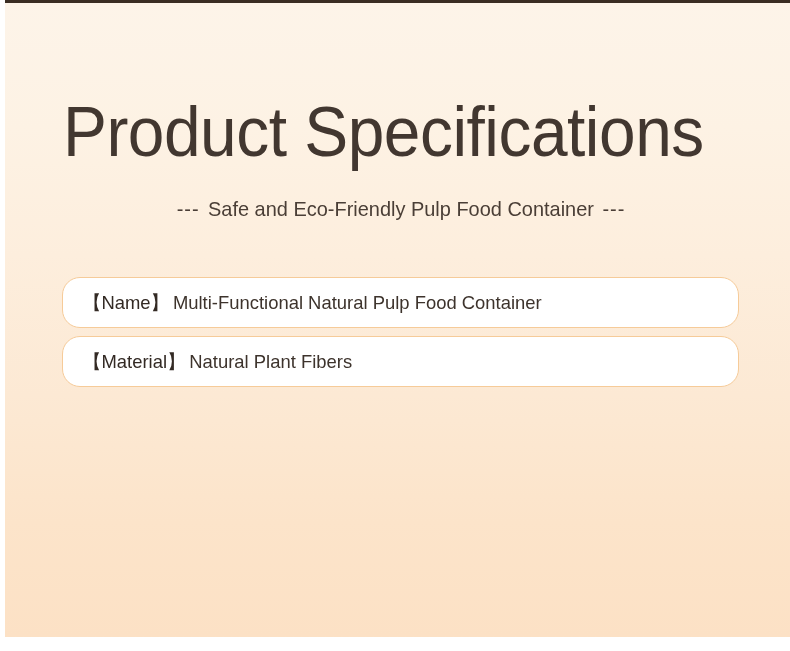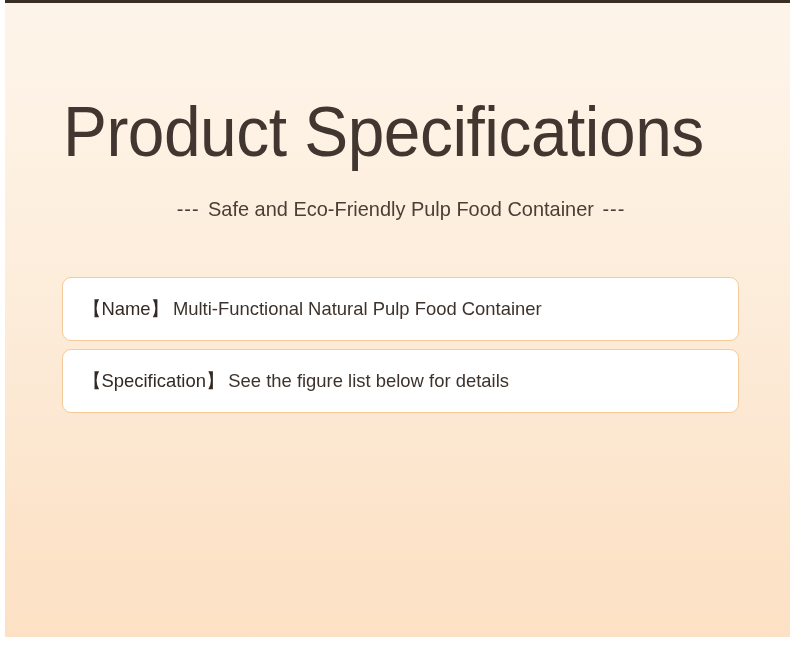--- a/index.html
+++ b/index.html
@@ -91,24 +91,24 @@
     left: 57px;
     top: 277px;
     width: 677px;
     display: flex;
     flex-direction: column;
     gap: 8px;
   }
 
   .spec-row {
     box-sizing: border-box;
-    height: 64px;
+    height: 51px;
     background: #ffffff;
     border: 1px solid #f6cb99;
-    border-radius: 9px;
+    border-radius: 18px;
     display: flex;
     align-items: center;
     padding: 0 20px;
   }
 
   .spec-text {
     font-size: 19px;
     line-height: 26px;
     color: #3d332c;
     white-space: nowrap;
@@ -148,26 +148,26 @@
     </p>
 
     <div class="spec-list">
 
       <div class="spec-row">
         <div class="spec-text">
           <span class="label">【Name】</span><span class="value">Multi-Functional Natural Pulp Food Container</span>
         </div>
       </div>
 
-
       <div class="spec-row">
         <div class="spec-text">
-          <span class="label">【Specification】</span><span class="value">See the figure list below for details</span>
+          <span class="label">【Material】</span><span class="value">Natural Plant Fibers</span>
         </div>
       </div>
+
 
 
     </div>
   </div>
 
   <div class="bottom-strip"></div>
 
 </div>
 
 </body></html>

